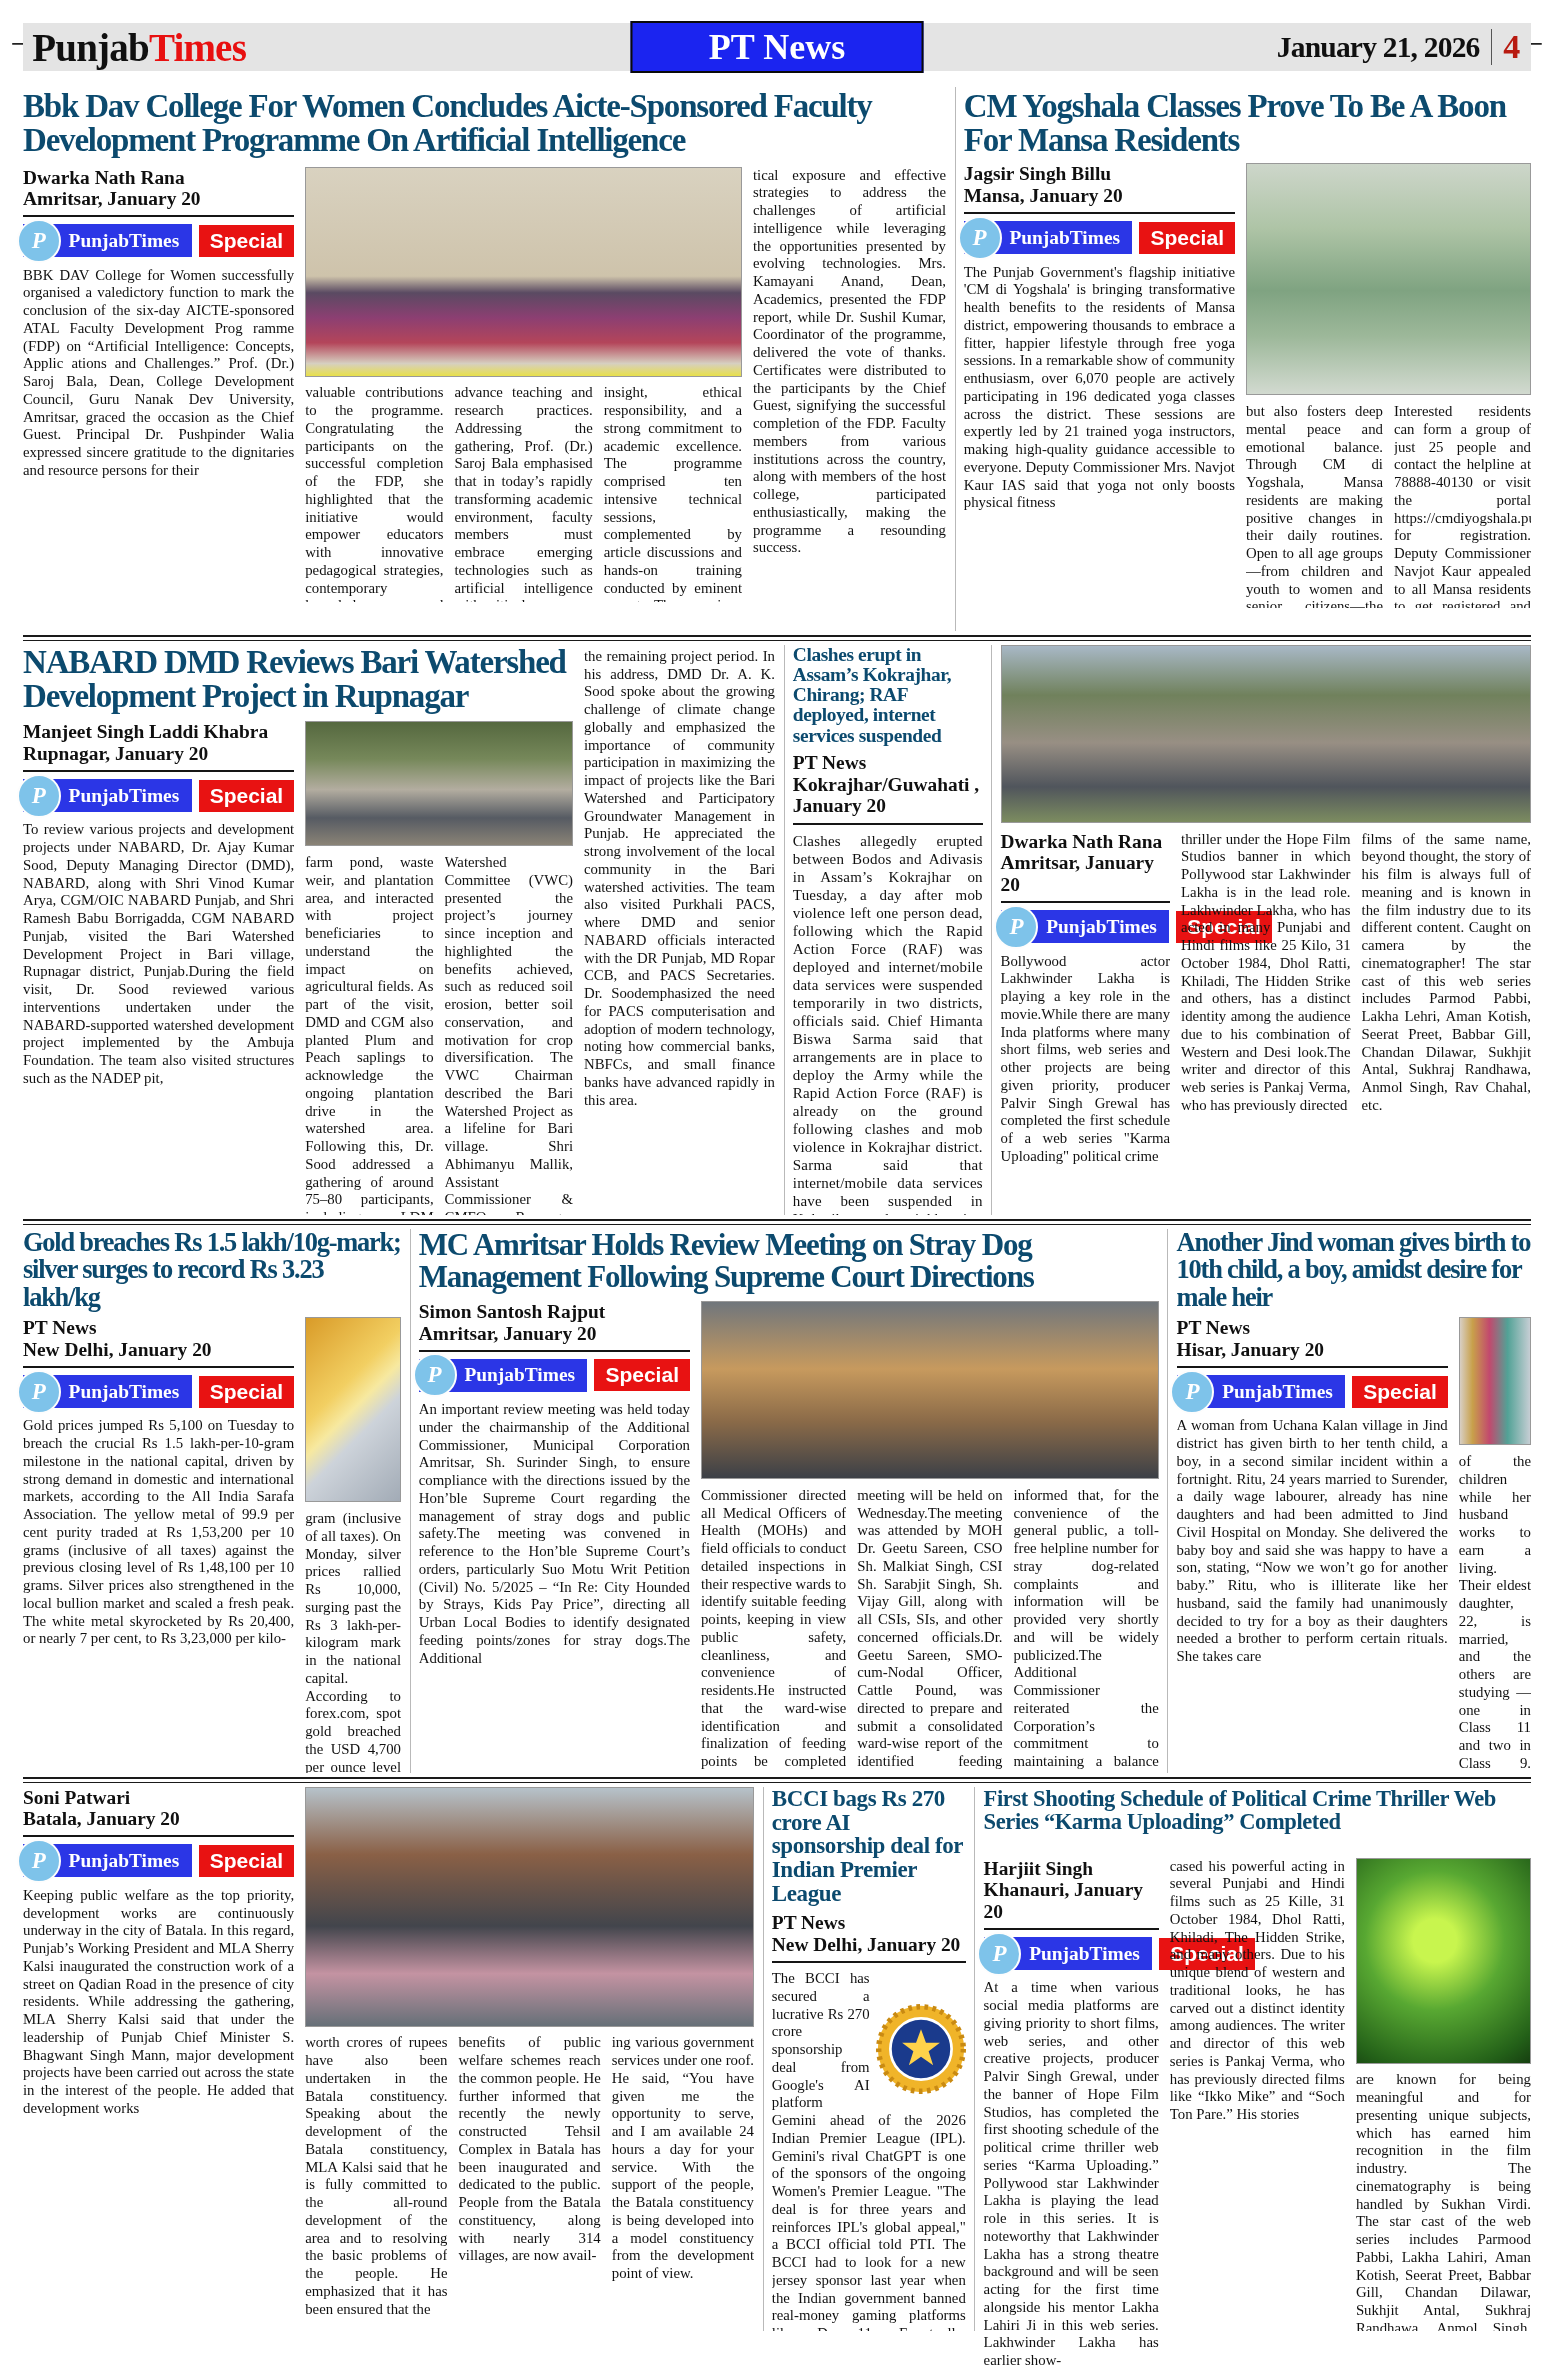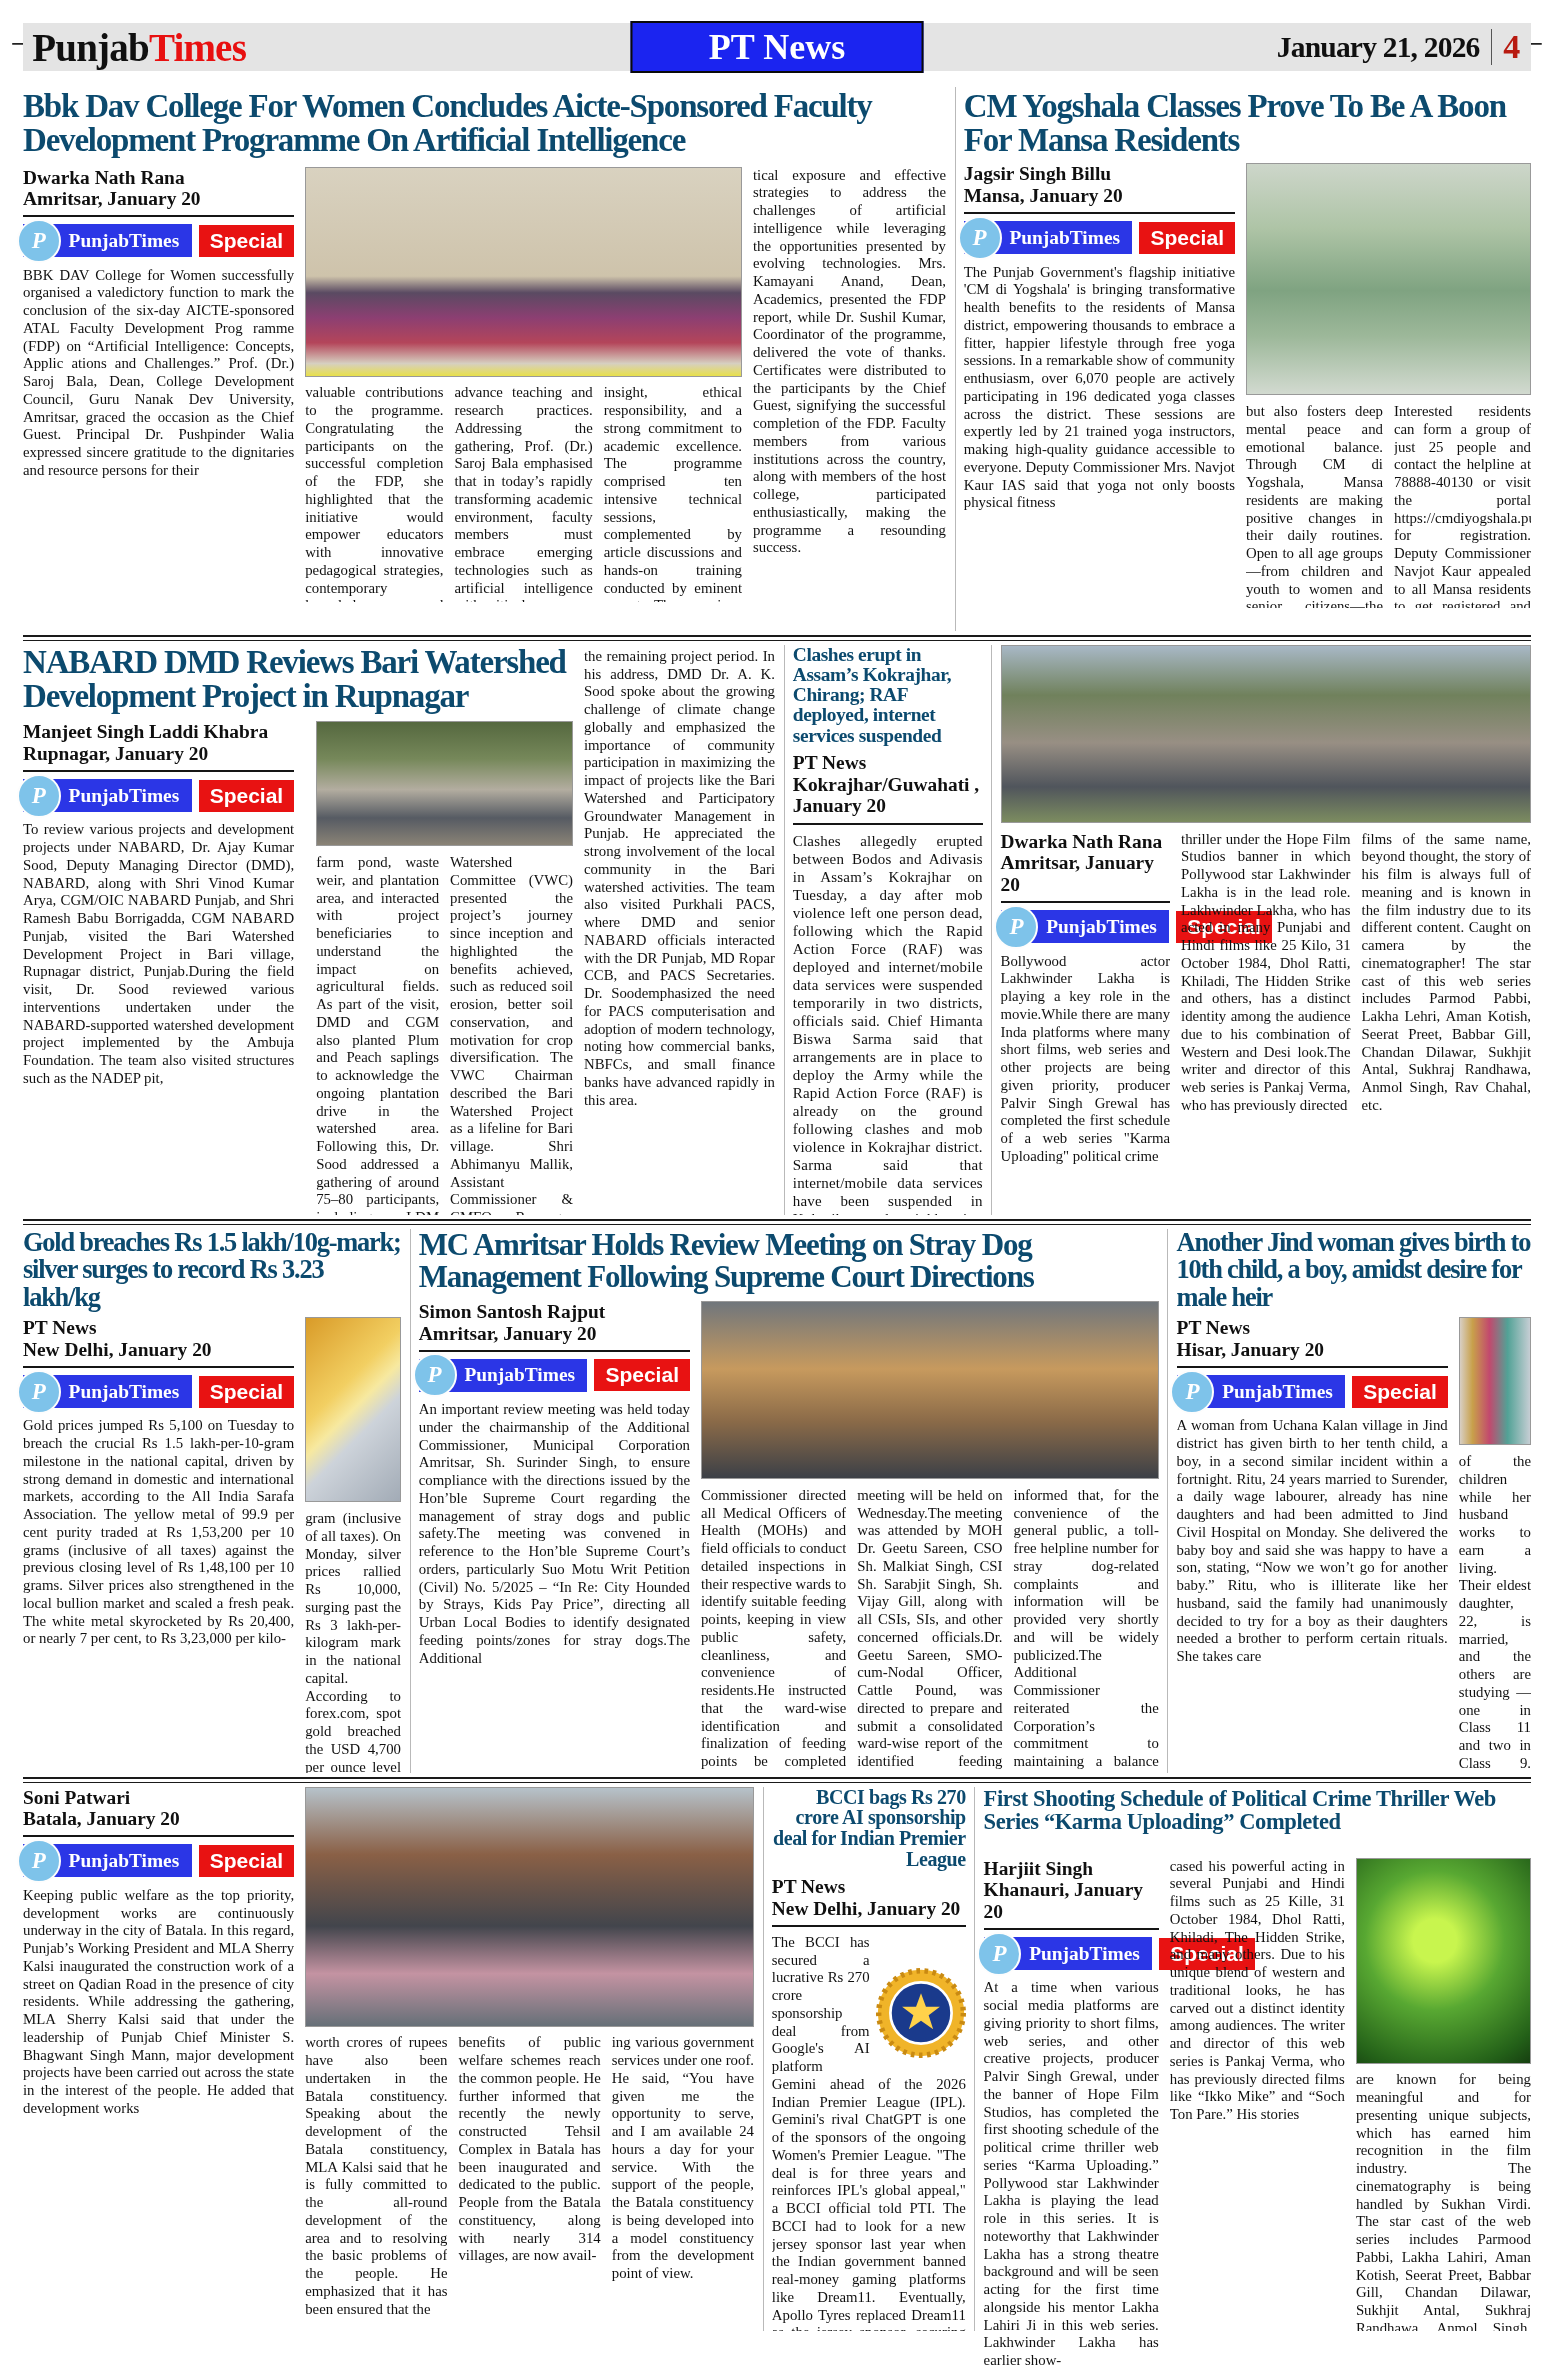--- a/index.html
+++ b/index.html
@@ -73,21 +73,21 @@
   #a-yog .body{display:flex;gap:11px;height:445px;}
   #a-yog .c1{flex:0 0 264px;}
   #a-yog .right{flex:1 1 auto;display:flex;flex-direction:column;gap:7.8px;min-width:0;}
   #a-yog .right .photo{height:230px;}
   #a-yog .right .cols{display:flex;gap:11px;flex:1 1 auto;min-height:0;}
   #a-yog .right .cols .col{flex:1 1 0;}
 
   #a-nabard{flex:0 0 752px;display:flex;}
   #a-nabard .main{flex:1 1 auto;display:flex;flex-direction:column;min-width:0;}
   #a-nabard .hl{font-size:33px;margin:0 0 7.8px;}
-  #a-nabard .mrow{display:flex;gap:22px;flex:1 1 auto;min-height:0;}
+  #a-nabard .mrow{display:flex;gap:11px;flex:1 1 auto;min-height:0;}
   #a-nabard .c1{flex:0 0 191px;}
   #a-nabard .mid{flex:1 1 auto;display:flex;flex-direction:column;gap:7.8px;min-width:0;}
   #a-nabard .mid .photo{height:123px;}
   #a-nabard .mid .cols{display:flex;gap:11px;flex:1 1 auto;min-height:0;}
   #a-nabard .mid .cols .col{flex:1 1 0;}
   #a-nabard .c4{flex:0 0 191px;margin-left:11px;padding-top:3.1px;}
 
   #a-clashes{flex:0 0 190px;}
   #a-clashes .hl{font-size:19.4px;letter-spacing:-0.4px;margin:0 0 6.2px;}
   #a-clashes .col{font-size:15px;letter-spacing:0.2px;}
@@ -124,21 +124,21 @@
   #a-batala{flex:0 0 731px;}
   #a-batala .hl{font-size:26.4px;margin:0 0 6.2px;}
   #a-batala .body{display:flex;gap:11px;flex:1 1 auto;min-height:0;}
   #a-batala .c1{flex:0 0 187px;}
   #a-batala .right{flex:1 1 auto;display:flex;flex-direction:column;gap:7.8px;min-width:0;}
   #a-batala .right .photo{height:238px;}
   #a-batala .right .cols{display:flex;gap:11px;flex:1 1 auto;min-height:0;}
   #a-batala .right .cols .col{flex:1 1 0;}
 
   #a-bcci{flex:0 0 194px;}
-  #a-bcci .hl{font-size:20px;letter-spacing:-0.4px;margin:0 0 6.2px;text-align:right;}
+  #a-bcci .hl{font-size:23px;letter-spacing:-0.4px;margin:0 0 6.2px;}
   #a-bcci .logo-float{float:right;width:90px;height:90px;margin:34px 0 4.7px 6.2px;}
 
   #a-karma2{flex:1 1 auto;gap:18px;}
   #a-karma2 .hl{font-size:22.5px;letter-spacing:-0.4px;margin:0 0 6.2px;}
   #a-karma2 .body{display:flex;gap:11px;flex:1 1 auto;min-height:0;}
   #a-karma2 .body > div{flex:1 1 0;min-width:0;}
   #a-karma2 .c3{display:flex;flex-direction:column;gap:7.8px;}
   #a-karma2 .c3 .photo{height:204px;}
 </style>
 </head>

